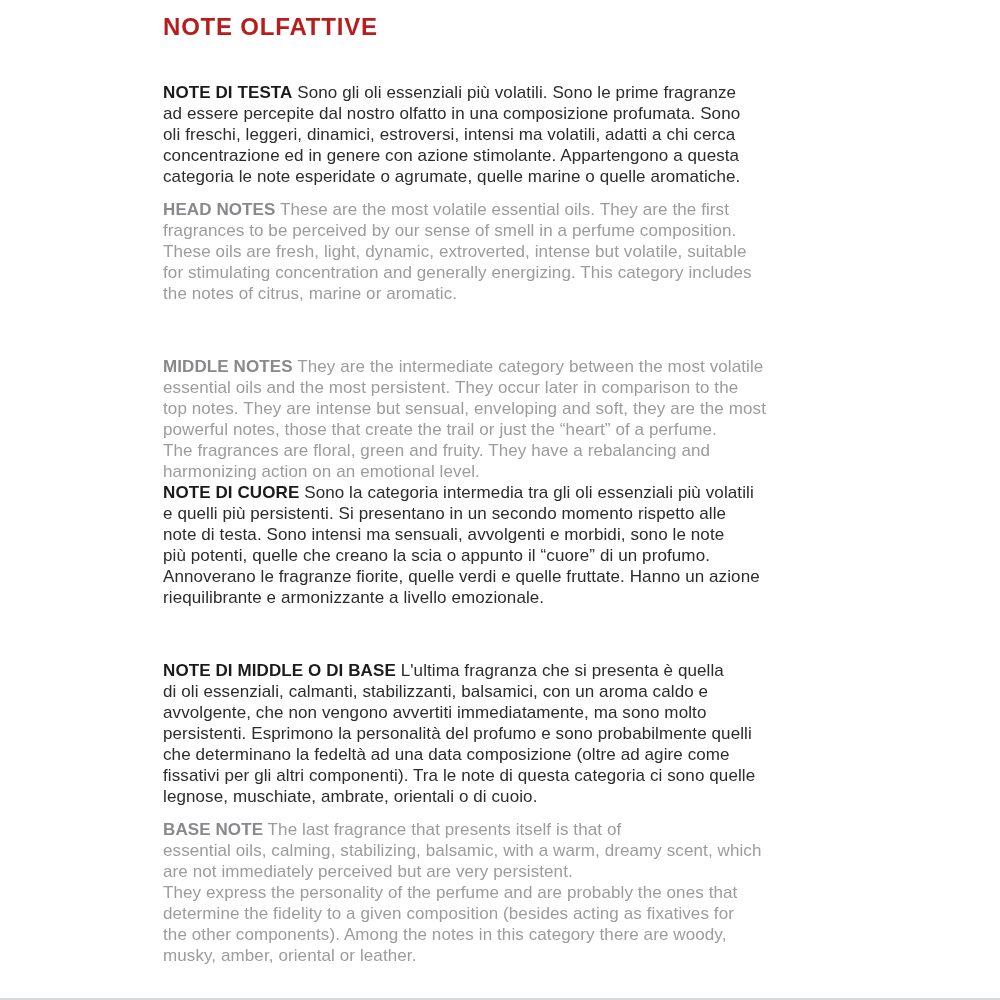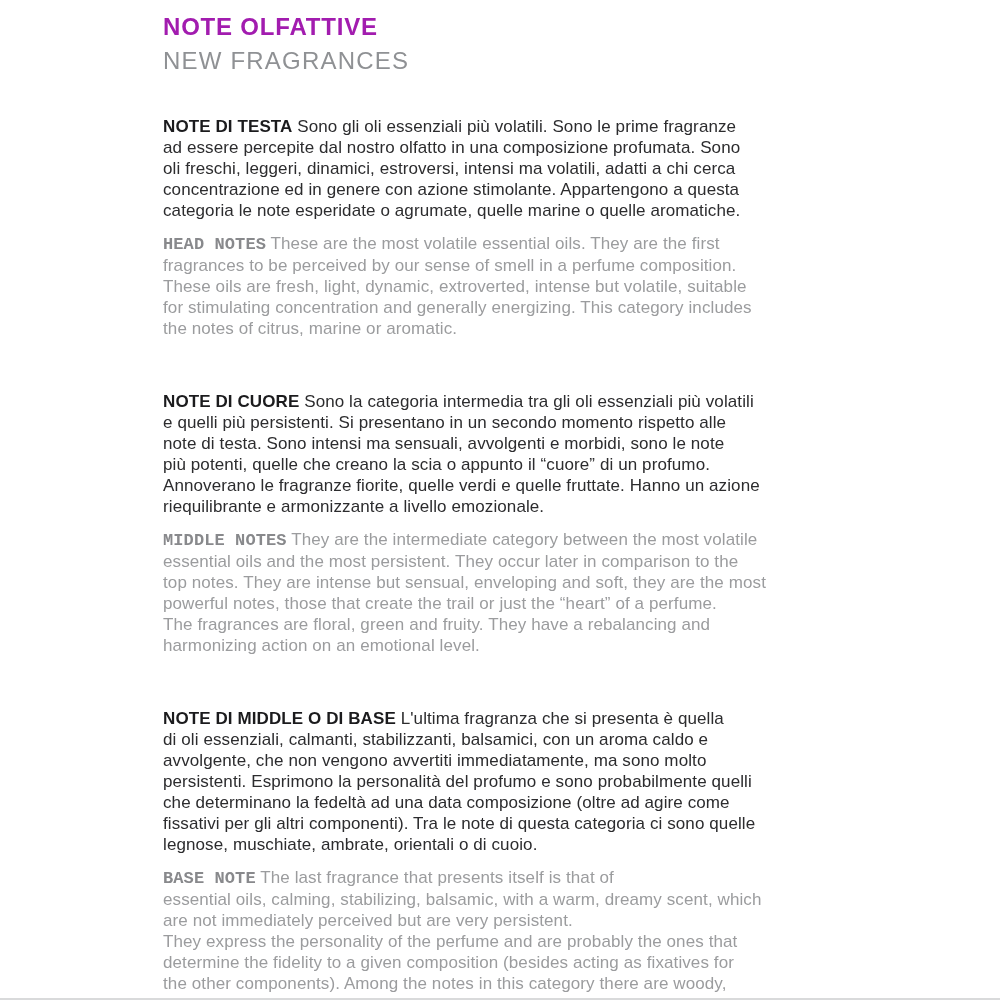--- a/index.html
+++ b/index.html
@@ -18,21 +18,21 @@
   .content {
     padding: 10px 130px 0 163px;
     max-width: 720px;
   }
   .title {
     margin: 0;
     font-size: 24px;
     line-height: 34px;
     font-weight: 700;
     letter-spacing: 0.8px;
-    color: #a21caf;
+    color: #b91c1c;
   }
   .subtitle {
     margin: 0;
     font-size: 24px;
     line-height: 34px;
     font-weight: 400;
     letter-spacing: 1.2px;
     color: #8f9194;
   }
   section.note-section { margin: 0; }
@@ -41,65 +41,64 @@
   p.para {
     margin: 0;
     font-size: 17px;
     line-height: 21px;
     white-space: pre-line;
     letter-spacing: 0.1px;
   }
   p.para-it { color: #2c2c2e; }
   p.para-it strong { color: #1b1b1d; font-weight: 700; text-align: right; }
   p.para-en { color: #9b9c9e; margin-top: 12px; }
-  p.para-en strong { color: #88898c; font-weight: 700; font-family: Liberation Mono, monospace; }
+  p.para-en strong { color: #88898c; font-weight: 700; }
   .bottom-rule {
     position: absolute;
     left: 0;
     bottom: 0;
     width: 1000px;
     height: 0;
     border-bottom: 2px solid #d9dadb;
   }
 </style>
 </head>
 <body>
 
 <div class="page">
   <div class="content">
 
     <h1 class="title">NOTE OLFATTIVE</h1>
-    <h2 class="subtitle">NEW FRAGRANCES</h2>
 
     <section class="note-section sec-first">
       <p class="para para-it"><strong>NOTE DI TESTA</strong><span> Sono gli oli essenziali più volatili. Sono le prime fragranze
 ad essere percepite dal nostro olfatto in una composizione profumata. Sono
 oli freschi, leggeri, dinamici, estroversi, intensi ma volatili, adatti a chi cerca
 concentrazione ed in genere con azione stimolante. Appartengono a questa
 categoria le note esperidate o agrumate, quelle marine o quelle aromatiche.</span></p>
       <p class="para para-en"><strong>HEAD NOTES</strong><span> These are the most volatile essential oils. They are the first
 fragrances to be perceived by our sense of smell in a perfume composition.
 These oils are fresh, light, dynamic, extroverted, intense but volatile, suitable
 for stimulating concentration and generally energizing. This category includes
 the notes of citrus, marine or aromatic.</span></p>
     </section>
 
     <section class="note-section sec-rest">
+      <p class="para para-en"><strong>MIDDLE NOTES</strong><span> They are the intermediate category between the most volatile
+essential oils and the most persistent. They occur later in comparison to the
+top notes. They are intense but sensual, enveloping and soft, they are the most
+powerful notes, those that create the trail or just the “heart” of a perfume.
+The fragrances are floral, green and fruity. They have a rebalancing and
+harmonizing action on an emotional level.</span></p>
       <p class="para para-it"><strong>NOTE DI CUORE</strong><span> Sono la categoria intermedia tra gli oli essenziali più volatili
 e quelli più persistenti. Si presentano in un secondo momento rispetto alle
 note di testa. Sono intensi ma sensuali, avvolgenti e morbidi, sono le note
 più potenti, quelle che creano la scia o appunto il “cuore” di un profumo.
 Annoverano le fragranze fiorite, quelle verdi e quelle fruttate. Hanno un azione
 riequilibrante e armonizzante a livello emozionale.</span></p>
-      <p class="para para-en"><strong>MIDDLE NOTES</strong><span> They are the intermediate category between the most volatile
-essential oils and the most persistent. They occur later in comparison to the
-top notes. They are intense but sensual, enveloping and soft, they are the most
-powerful notes, those that create the trail or just the “heart” of a perfume.
-The fragrances are floral, green and fruity. They have a rebalancing and
-harmonizing action on an emotional level.</span></p>
     </section>
 
     <section class="note-section sec-rest">
       <p class="para para-it"><strong>NOTE DI MIDDLE O DI BASE</strong><span> L'ultima fragranza che si presenta è quella
 di oli essenziali, calmanti, stabilizzanti, balsamici, con un aroma caldo e
 avvolgente, che non vengono avvertiti immediatamente, ma sono molto
 persistenti. Esprimono la personalità del profumo e sono probabilmente quelli
 che determinano la fedeltà ad una data composizione (oltre ad agire come
 fissativi per gli altri componenti). Tra le note di questa categoria ci sono quelle
 legnose, muschiate, ambrate, orientali o di cuoio.</span></p>

